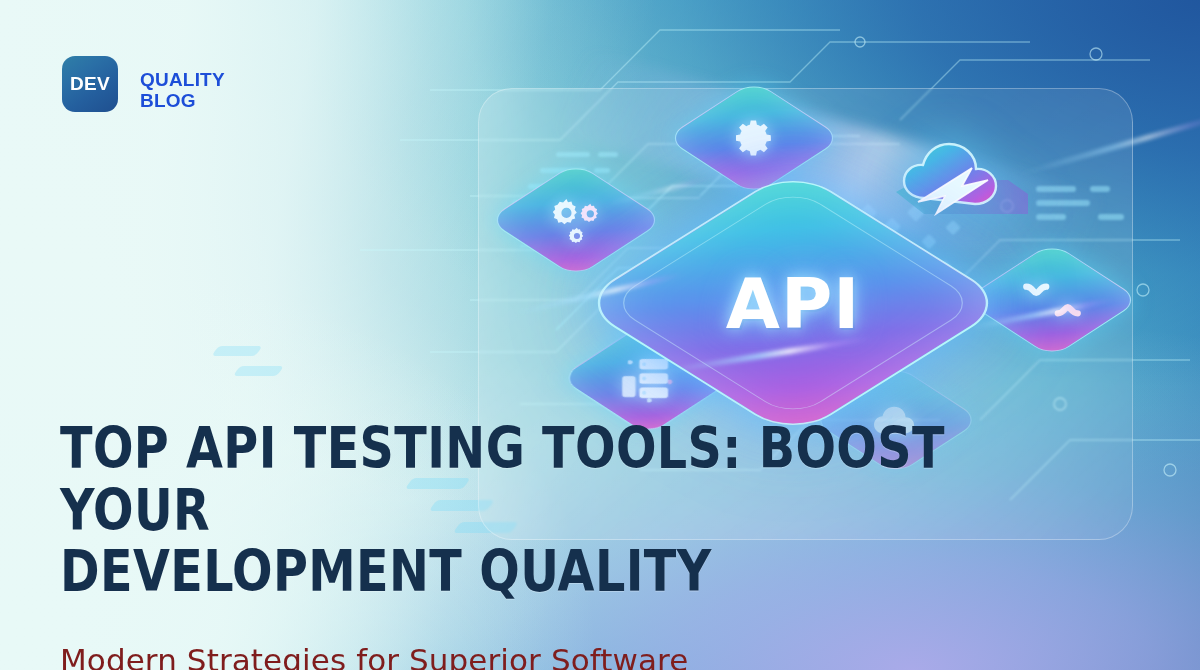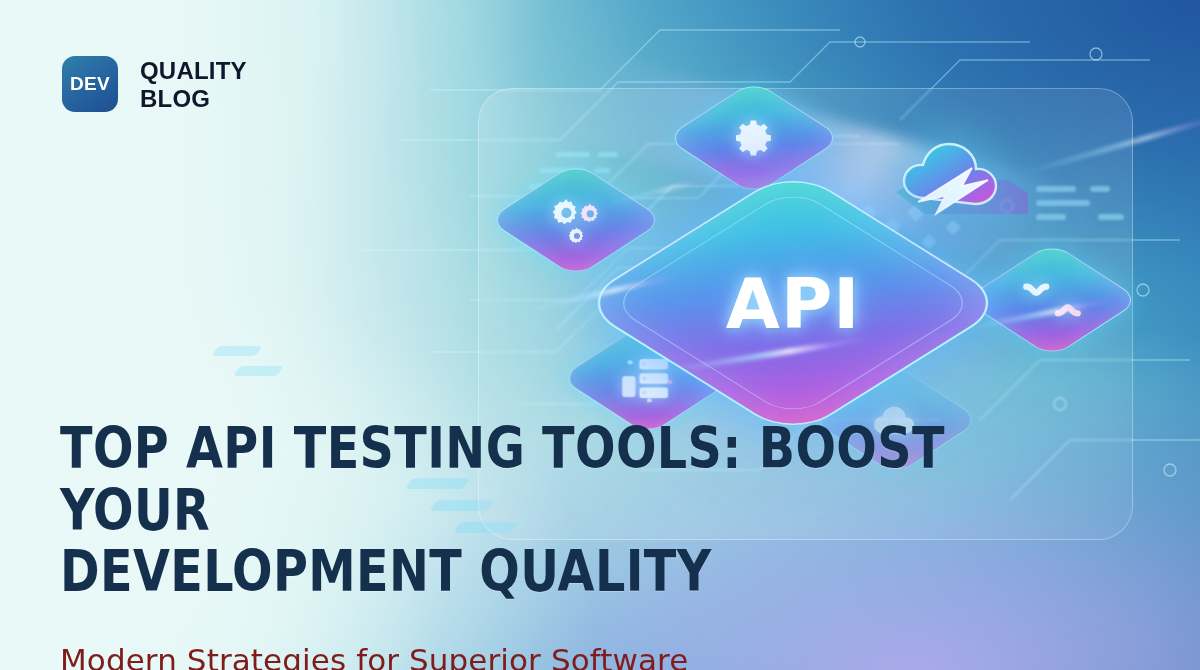--- a/index.html
+++ b/index.html
@@ -152,23 +152,23 @@
   .logo-mark {
     width:56px; height:56px; border-radius:13px;
     background:linear-gradient(145deg, #2f7fa8 0%, #2a6fa6 32%, #245f9e 62%, #1f4f8f 100%);
     display:flex; align-items:center; justify-content:center;
     color:#ffffff; font-weight:bold; font-size:19px; letter-spacing:0.3px;
     font-family:"Liberation Sans", sans-serif;
   }
   .logo-text {
     display:flex; flex-direction:column;
     line-height:1.14;
-    color:#0f172a;
+    color:#1d4ed8;
     font-weight:bold;
-    font-size:24px;
+    font-size:19px;
     letter-spacing:0.2px;
   }
 
   
   .headline-block { position:absolute; left:60px; top:418px; width:1040px; }
   .headline {
     font-family:"DejaVu Sans Condensed","Liberation Sans Narrow","Liberation Sans", sans-serif;
     font-weight:bold;
     font-size:57px;
     line-height:1.08;

